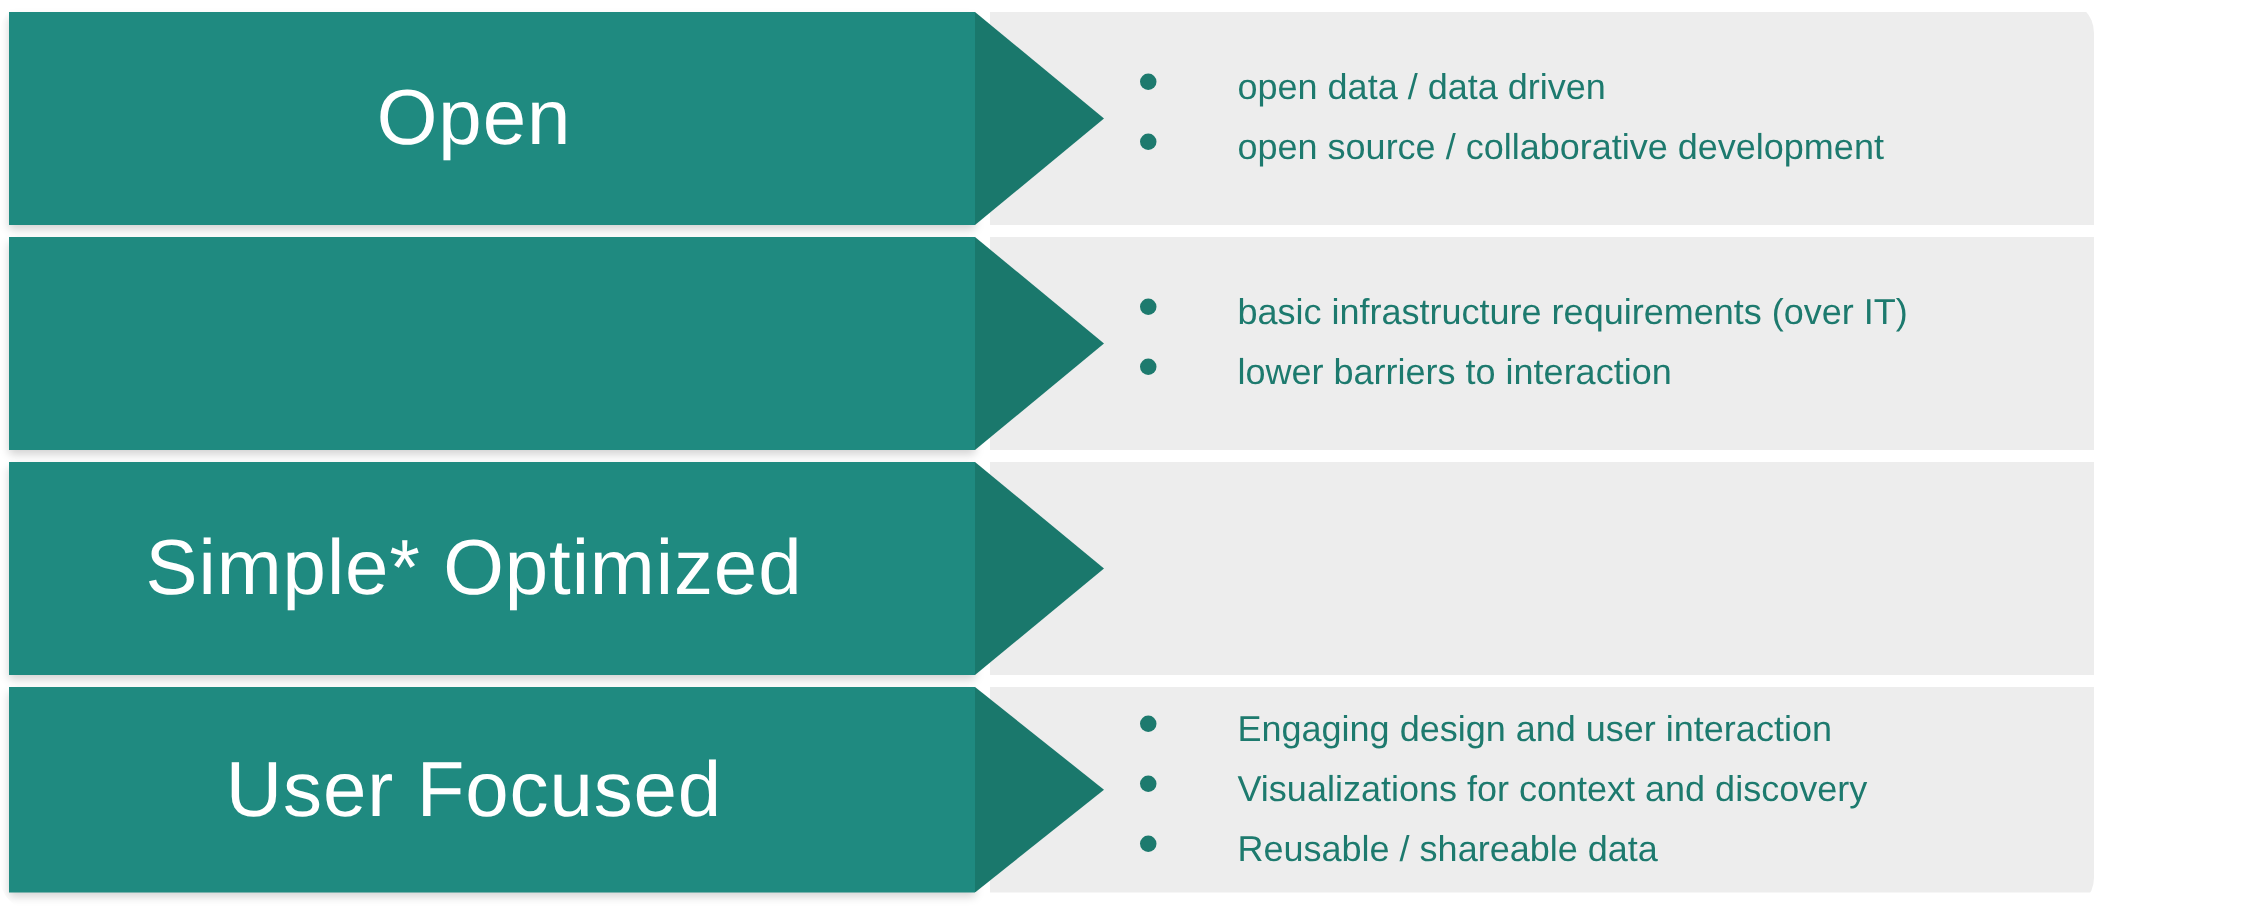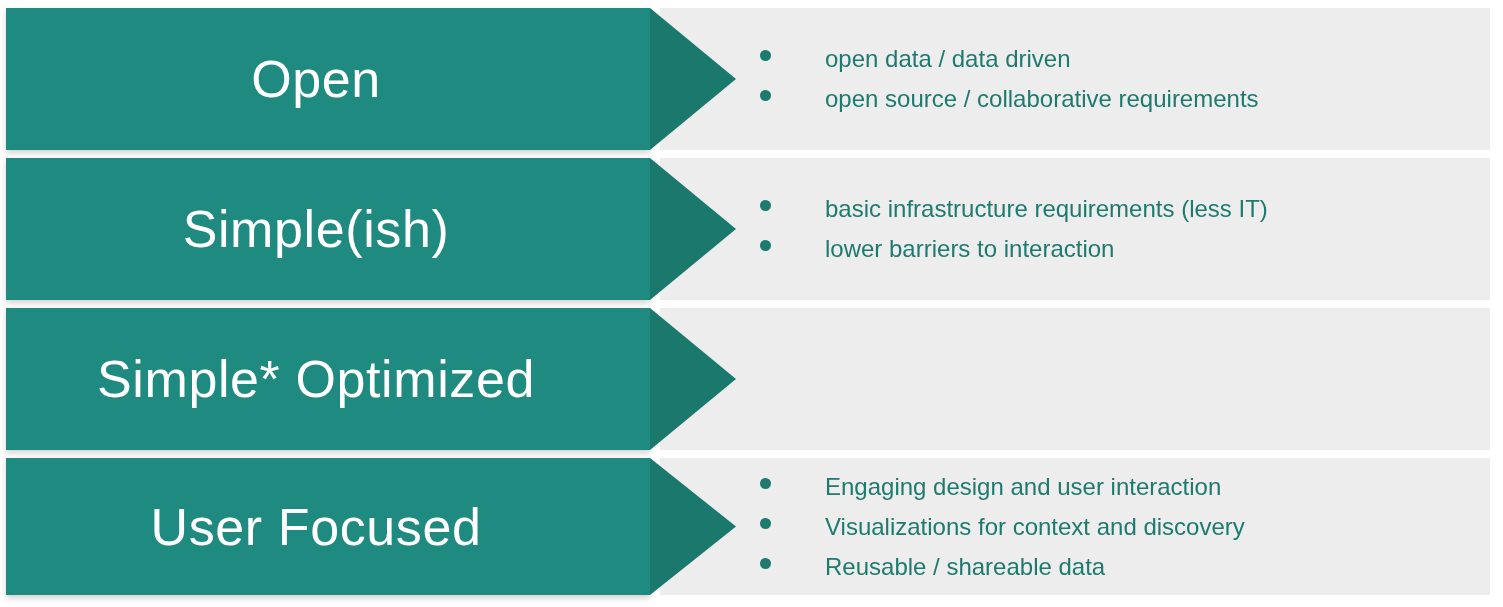--- a/index.html
+++ b/index.html
@@ -8,24 +8,25 @@
     padding: 0;
     background: #ffffff;
   }
   body {
     font-family: "Liberation Sans", sans-serif;
     -webkit-font-smoothing: antialiased;
   }
 
   #slide {
     position: relative;
-    width: 1503px;
+    width: 1396px;
     height: 607px;
     background: #ffffff;
     overflow: hidden;
+    border-radius: 22px;
   }
 
   
   .row {
     position: absolute;
     left: 0;
     width: 1503px;
   }
 
   
@@ -134,34 +135,33 @@
     <div class="bar"></div>
     <div class="head"></div>
     <div class="label">Open</div>
     <ul class="bullets">
       <li class="bullet">
         <span class="dot"></span>
         <span class="bullet-text">open data / data driven</span>
       </li>
       <li class="bullet">
         <span class="dot"></span>
-        <span class="bullet-text">open source / collaborative requirements</span>
+        <span class="bullet-text">open source / collaborative development</span>
       </li>
     </ul>
   </div>
 
   <div class="row" style="top:158px; height:142px;">
     <div class="panel"></div>
     <div class="bar"></div>
     <div class="head"></div>
-    <div class="label">Simple(ish)</div>
     <ul class="bullets">
       <li class="bullet">
         <span class="dot"></span>
-        <span class="bullet-text">basic infrastructure requirements (less IT)</span>
+        <span class="bullet-text">basic infrastructure requirements (over IT)</span>
       </li>
       <li class="bullet">
         <span class="dot"></span>
         <span class="bullet-text">lower barriers to interaction</span>
       </li>
     </ul>
   </div>
 
   <div class="row" style="top:308px; height:142px;">
     <div class="panel"></div>

